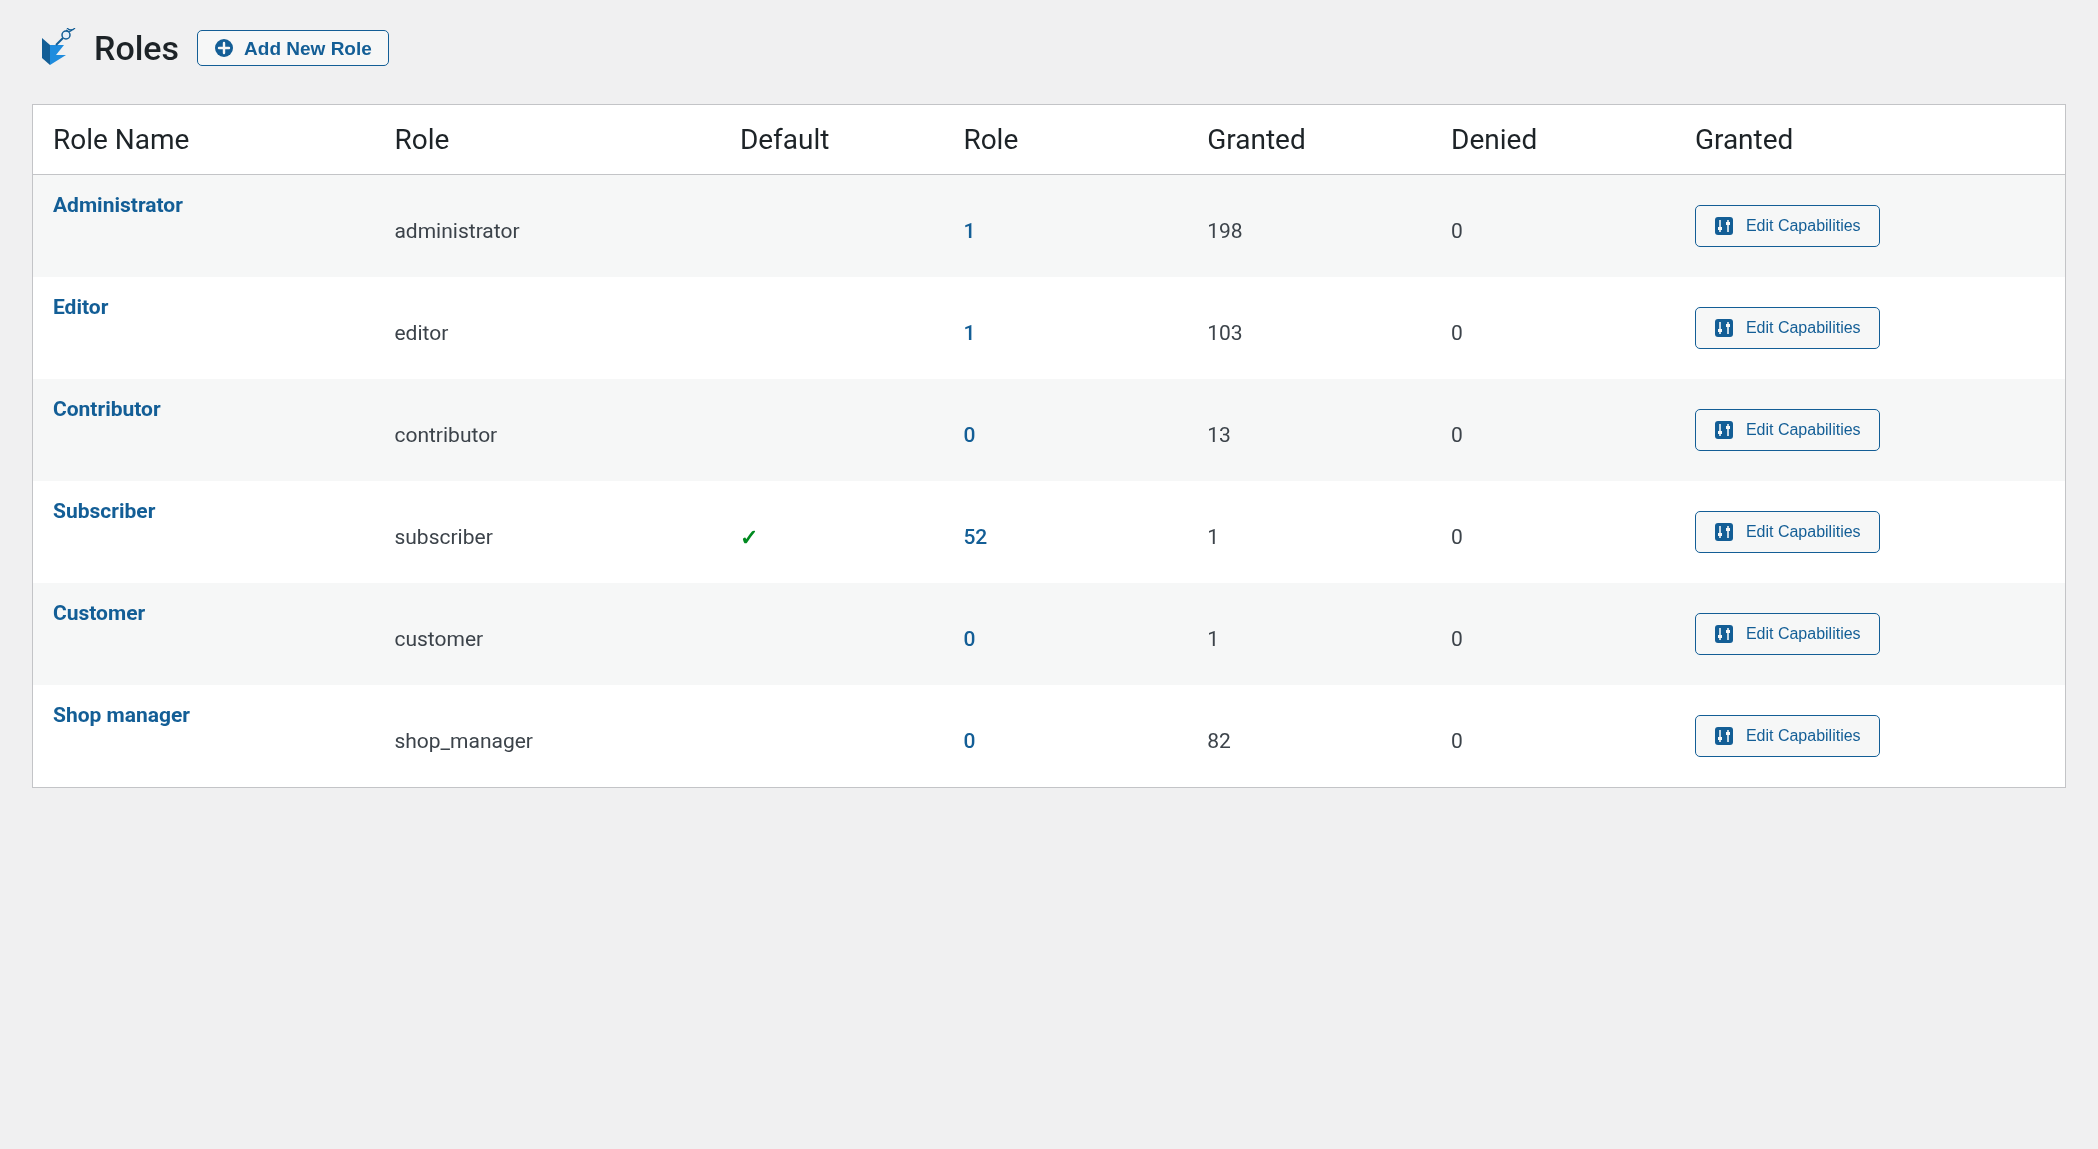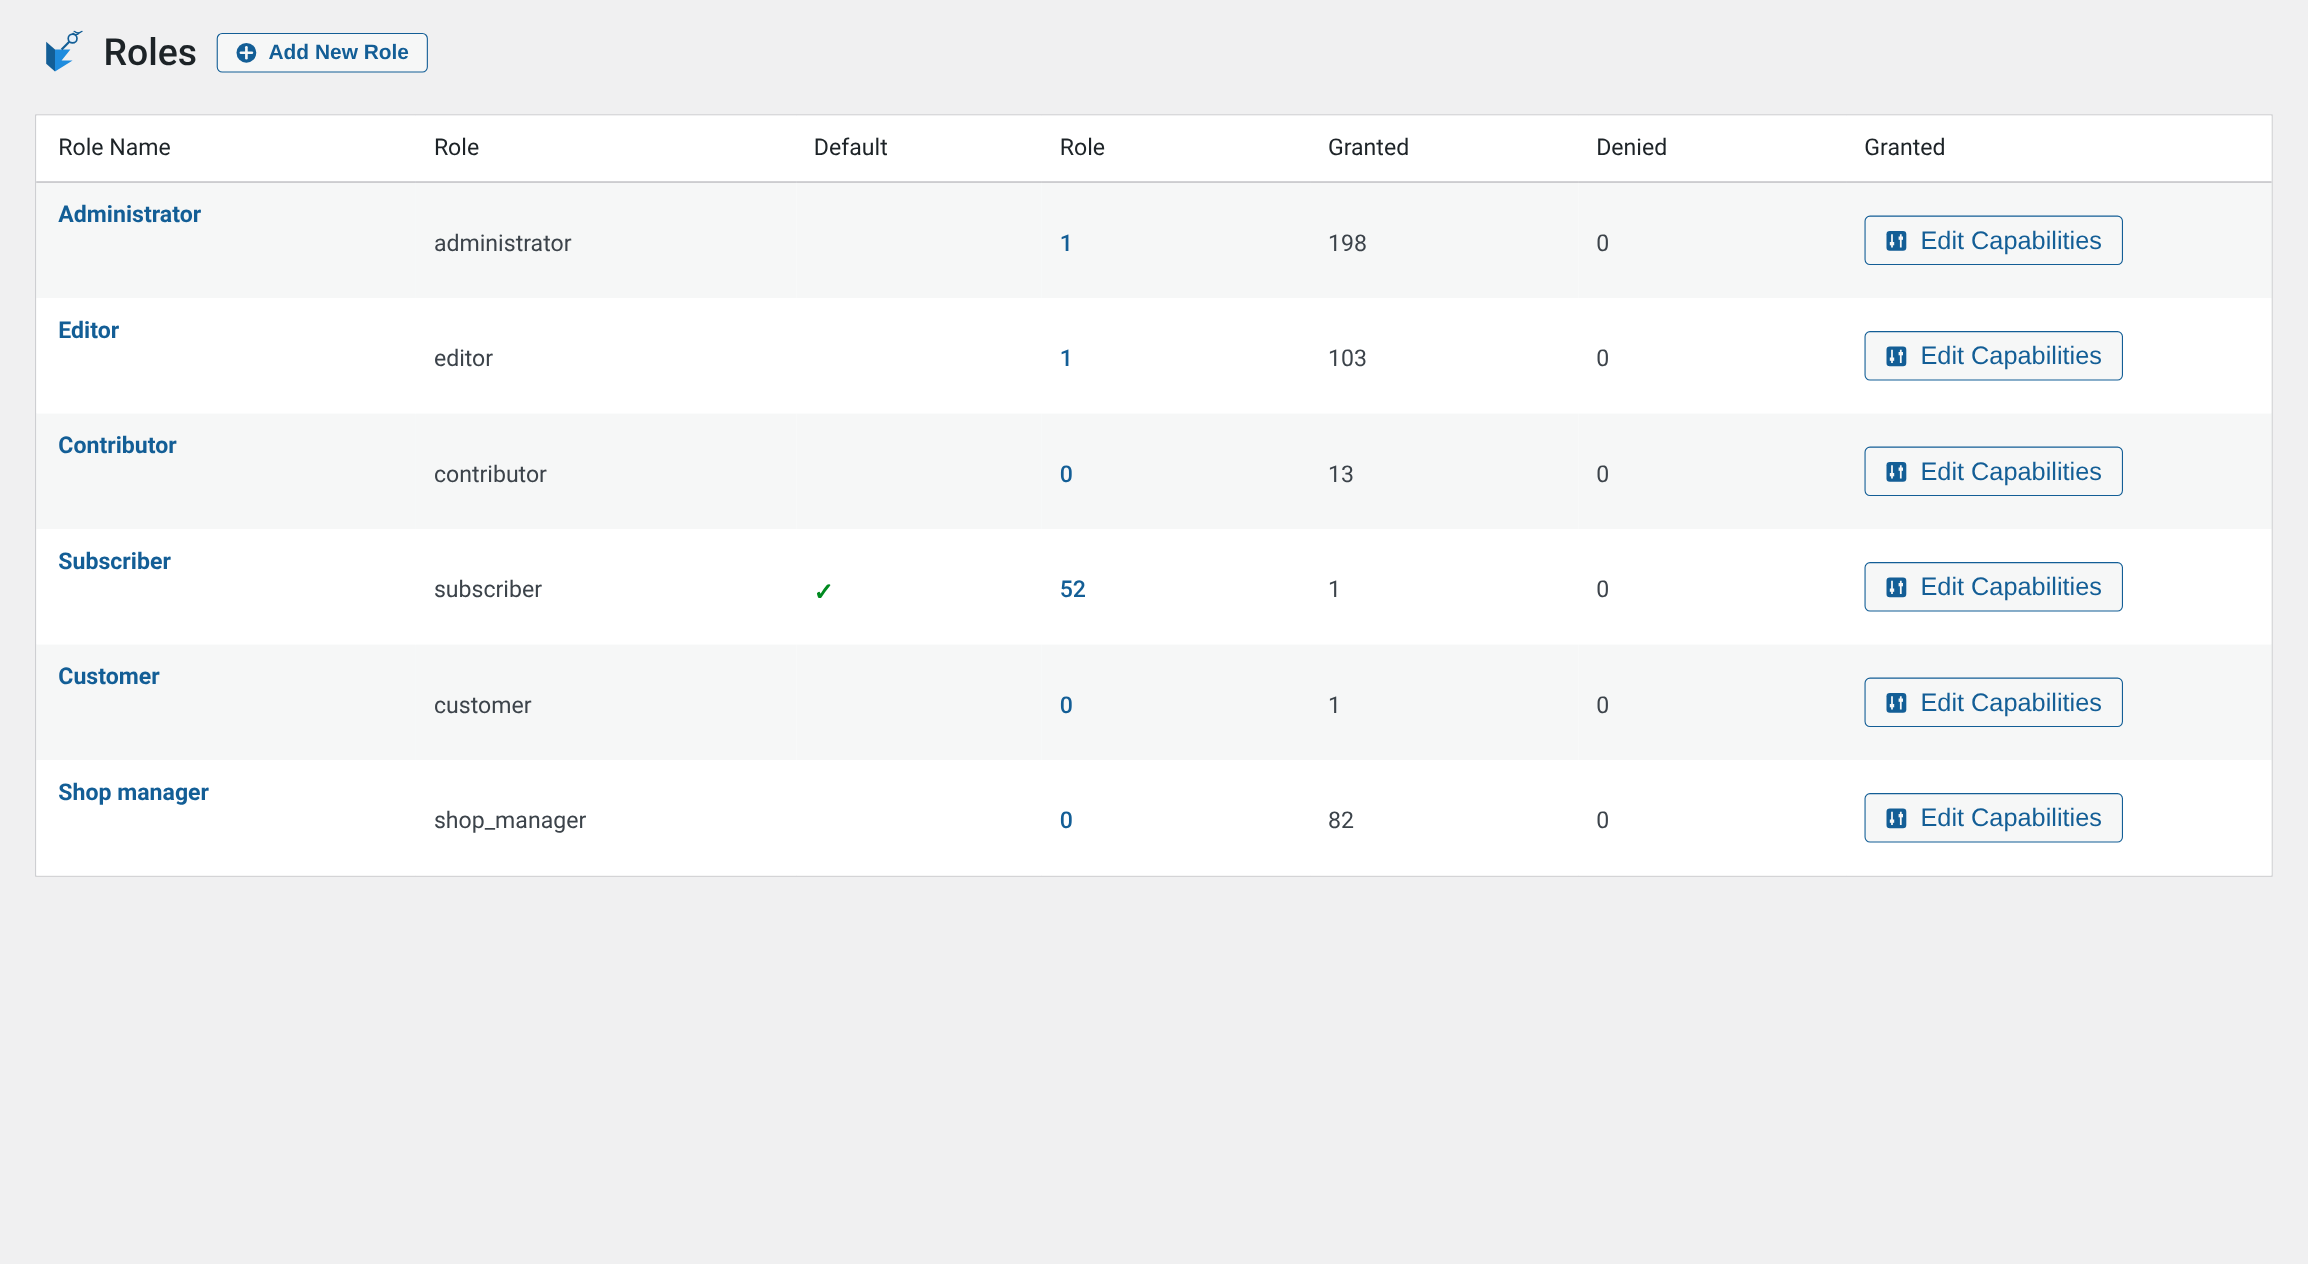--- a/index.html
+++ b/index.html
@@ -40,21 +40,21 @@
     width: 20px; height: 20px;
   }
   .table-wrap {
     background: #fff;
     border: 1px solid #c3c4c7;
   }
   table { width: 100%; border-collapse: collapse; }
   thead th {
     text-align: left;
     font-weight: 400;
-    font-size: 21px;
+    font-size: 28px;
     color: #1d2327;
     padding: 18px 16px;
     border-bottom: 1px solid #c3c4c7;
     background: #fff;
   }
   tbody tr:nth-child(odd)  { background: #f6f7f7; }
   tbody tr:nth-child(even) { background: #ffffff; }
   tbody td {
     padding: 18px 16px;
     font-size: 21px;
@@ -87,21 +87,21 @@
   td.col-default, td.col-users, td.col-granted, td.col-denied { padding-top: 44px; }
   td.col-actions { padding-top: 30px; padding-bottom: 30px; }
   .check { color: #008a20; font-size: 22px; font-weight: 700; }
   .edit-cap-btn {
     display: inline-flex;
     align-items: center;
     gap: 12px;
     border: 1.5px solid #135e96;
     background: #f6f7f7;
     color: #135e96;
-    font-size: 23px;
+    font-size: 16px;
     font-weight: 500;
     padding: 10px 18px;
     border-radius: 5px;
     cursor: pointer;
     line-height: 1;
   }
   .sliders-icon svg { display: block; }
 </style>
 </head>
 <body>

